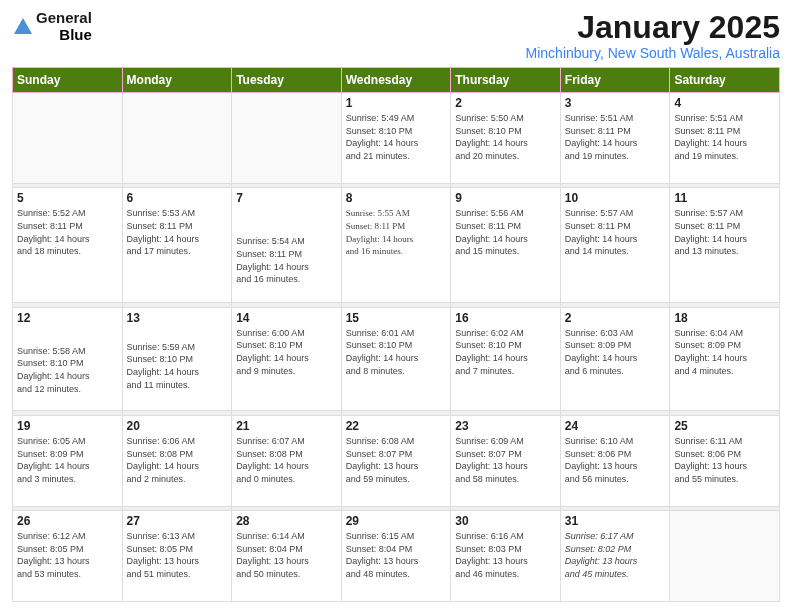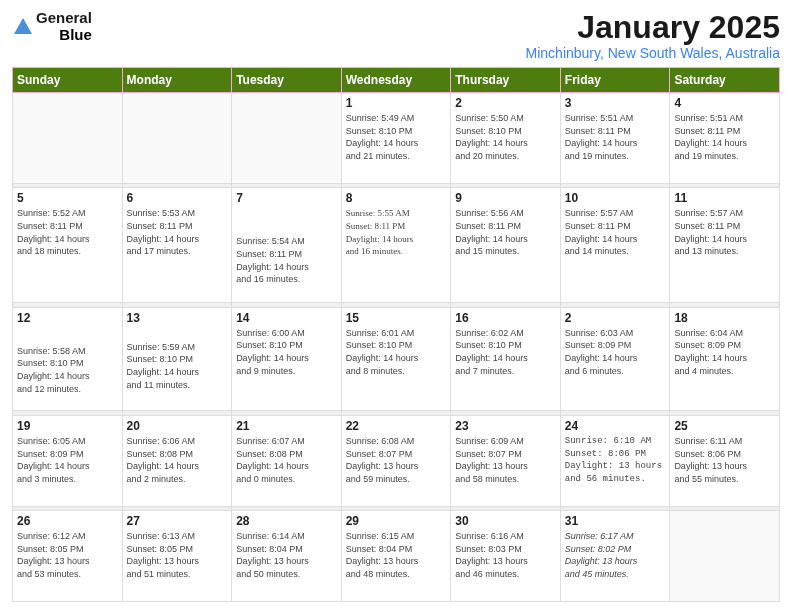--- a/index.html
+++ b/index.html
@@ -316,21 +316,21 @@
           </td>
           <td>
             <span class="day-num">23</span>
             <div class="day-info" style="white-space: pre-line;">Sunrise: 6:09 AM
 Sunset: 8:07 PM
 Daylight: 13 hours
 and 58 minutes.</div>
           </td>
           <td>
             <span class="day-num">24</span>
-            <div class="day-info" style="white-space: pre-line; font-family: Liberation Mono, monospace;">Sunrise: 6:10 AM
+            <div class="day-info" style="white-space: pre-line;">Sunrise: 6:10 AM
 Sunset: 8:06 PM
 Daylight: 13 hours
 and 56 minutes.</div>
           </td>
           <td>
             <span class="day-num">25</span>
             <div class="day-info" style="white-space: pre-line;">Sunrise: 6:11 AM
 Sunset: 8:06 PM
 Daylight: 13 hours
 and 55 minutes.</div>

